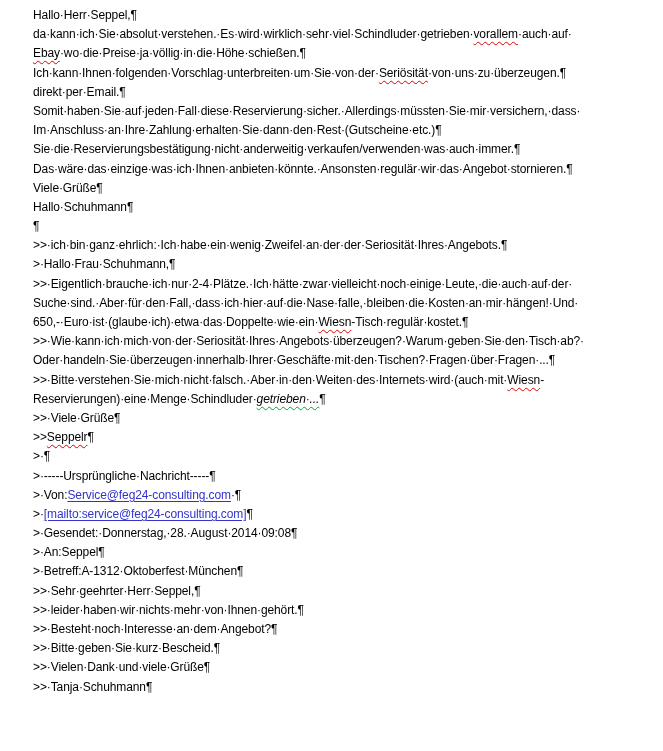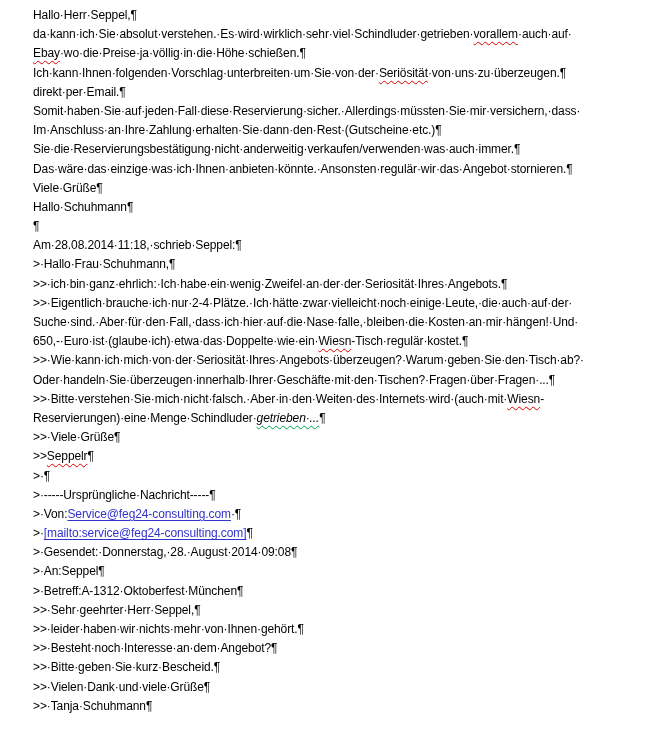--- a/index.html
+++ b/index.html
@@ -58,23 +58,22 @@
       <div class="line"><span class="seg spell">Ebay</span><span class="seg normal">·wo·die·Preise·ja·völlig·in·die·Höhe·schießen.¶</span></div>
       <div class="line"><span class="seg normal">Ich·kann·Ihnen·folgenden·Vorschlag·unterbreiten·um·Sie·von·der·</span><span class="seg spell">Seriösität</span><span class="seg normal">·von·uns·zu·überzeugen.¶</span></div>
       <div class="line"><span class="seg normal">direkt·per·Email.¶</span></div>
       <div class="line"><span class="seg normal">Somit·haben·Sie·auf·jeden·Fall·diese·Reservierung·sicher.·Allerdings·müssten·Sie·mir·versichern,·dass·</span></div>
       <div class="line"><span class="seg normal">Im·Anschluss·an·Ihre·Zahlung·erhalten·Sie·dann·den·Rest·(Gutscheine·etc.)¶</span></div>
       <div class="line"><span class="seg normal">Sie·die·Reservierungsbestätigung·nicht·anderweitig·verkaufen/verwenden·was·auch·immer.¶</span></div>
       <div class="line"><span class="seg normal">Das·wäre·das·einzige·was·ich·Ihnen·anbieten·könnte.·Ansonsten·regulär·wir·das·Angebot·stornieren.¶</span></div>
       <div class="line"><span class="seg normal">Viele·Grüße¶</span></div>
       <div class="line"><span class="seg normal">Hallo·Schuhmann¶</span></div>
       <div class="line"><span class="seg normal">¶</span></div>
-      <div class="line"><span class="seg normal">Am·28.08.2014·11:18,·schrieb·Seppel:¶</span></div>
+      <div class="line"><span class="seg normal">&gt;&gt;·ich·bin·ganz·ehrlich:·Ich·habe·ein·wenig·Zweifel·an·der·der·Seriosität·Ihres·Angebots.¶</span></div>
       <div class="line"><span class="seg normal">&gt;·Hallo·Frau·Schuhmann,¶</span></div>
-      <div class="line"><span class="seg normal">&gt;&gt;·ich·bin·ganz·ehrlich:·Ich·habe·ein·wenig·Zweifel·an·der·der·Seriosität·Ihres·Angebots.¶</span></div>
       <div class="line"><span class="seg normal">&gt;&gt;·Eigentlich·brauche·ich·nur·2-4·Plätze.·Ich·hätte·zwar·vielleicht·noch·einige·Leute,·die·auch·auf·der·</span></div>
       <div class="line"><span class="seg normal">Suche·sind.·Aber·für·den·Fall,·dass·ich·hier·auf·die·Nase·falle,·bleiben·die·Kosten·an·mir·hängen!·Und·</span></div>
       <div class="line"><span class="seg normal">650,-·Euro·ist·(glaube·ich)·etwa·das·Doppelte·wie·ein·</span><span class="seg spell">Wiesn</span><span class="seg normal">-Tisch·regulär·kostet.¶</span></div>
       <div class="line"><span class="seg normal">&gt;&gt;·Wie·kann·ich·mich·von·der·Seriosität·Ihres·Angebots·überzeugen?·Warum·geben·Sie·den·Tisch·ab?·</span></div>
       <div class="line"><span class="seg normal">Oder·handeln·Sie·überzeugen·innerhalb·Ihrer·Geschäfte·mit·den·Tischen?·Fragen·über·Fragen·...¶</span></div>
       <div class="line"><span class="seg normal">&gt;&gt;·Bitte·verstehen·Sie·mich·nicht·falsch.·Aber·in·den·Weiten·des·Internets·wird·(auch·mit·</span><span class="seg spell">Wiesn</span><span class="seg normal">-</span></div>
       <div class="line"><span class="seg normal">Reservierungen)·eine·Menge·Schindluder·</span><span class="seg grammar">getrieben·...</span><span class="seg normal">¶</span></div>
       <div class="line"><span class="seg normal">&gt;&gt;·Viele·Grüße¶</span></div>
       <div class="line"><span class="seg normal">&gt;&gt;</span><span class="seg spell">Seppelr</span><span class="seg normal">¶</span></div>
       <div class="line"><span class="seg normal">&gt;·¶</span></div>

